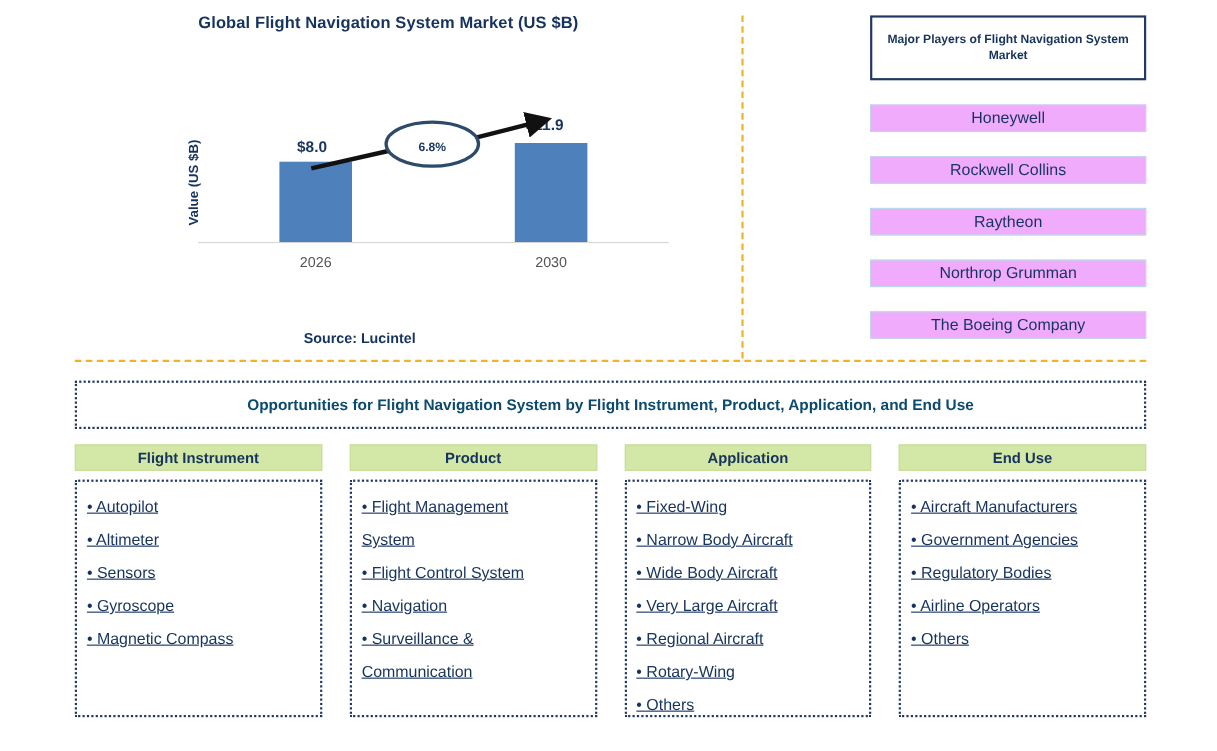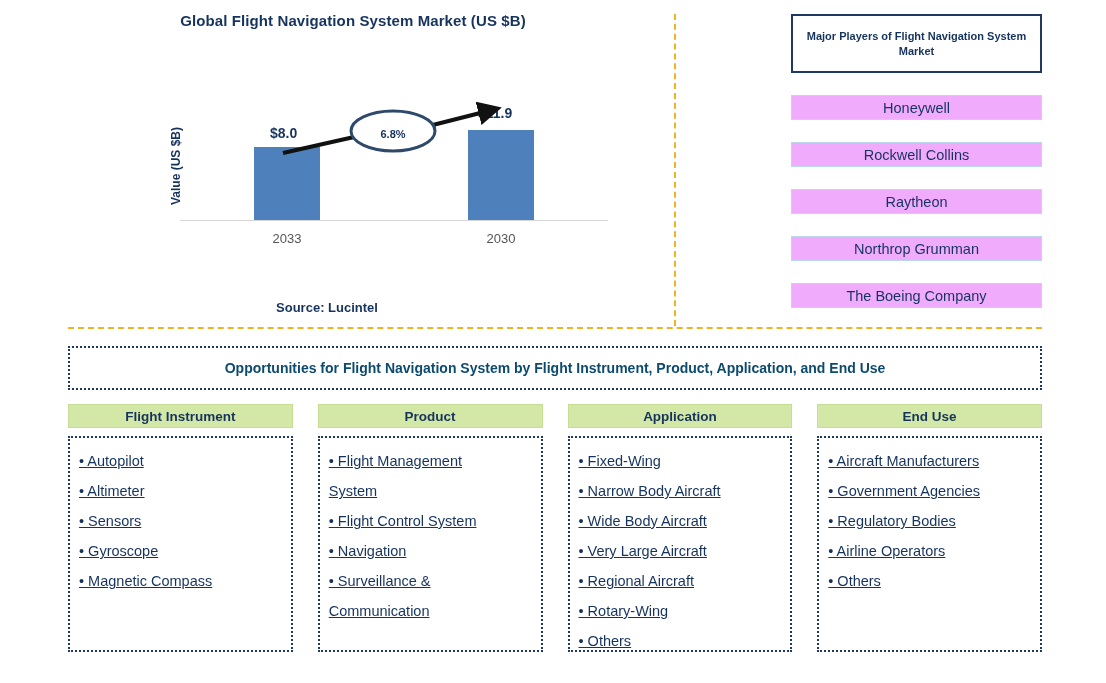--- a/index.html
+++ b/index.html
@@ -250,21 +250,21 @@
     <div id="y-axis-label">Value (US $B)</div>
 
     <div id="axis-line"></div>
 
     <div class="bar" id="bar-2024"></div>
     <div class="bar" id="bar-2030"></div>
 
     <div class="bar-value" id="value-2024">$8.0</div>
     <div class="bar-value" id="value-2030">$11.9</div>
 
-    <div class="x-label" id="xlab-2024">2033</div>
+    <div class="x-label" id="xlab-2024">2026</div>
     <div class="x-label" id="xlab-2030">2030</div>
 
     <svg id="cagr-svg" viewBox="0 0 430 160">
       <defs>
         <marker id="arrowhead" markerWidth="6" markerHeight="6" refX="4.5" refY="3" orient="auto">
           <path d="M0,0 L6,3 L0,6 z" fill="#111111"></path>
         </marker>
       </defs>
       <line x1="105" y1="58" x2="185" y2="40" stroke="#111111" stroke-width="4"></line>
       <line x1="243" y1="33" x2="318" y2="14" stroke="#111111" stroke-width="4" marker-end="url(#arrowhead)"></line>

